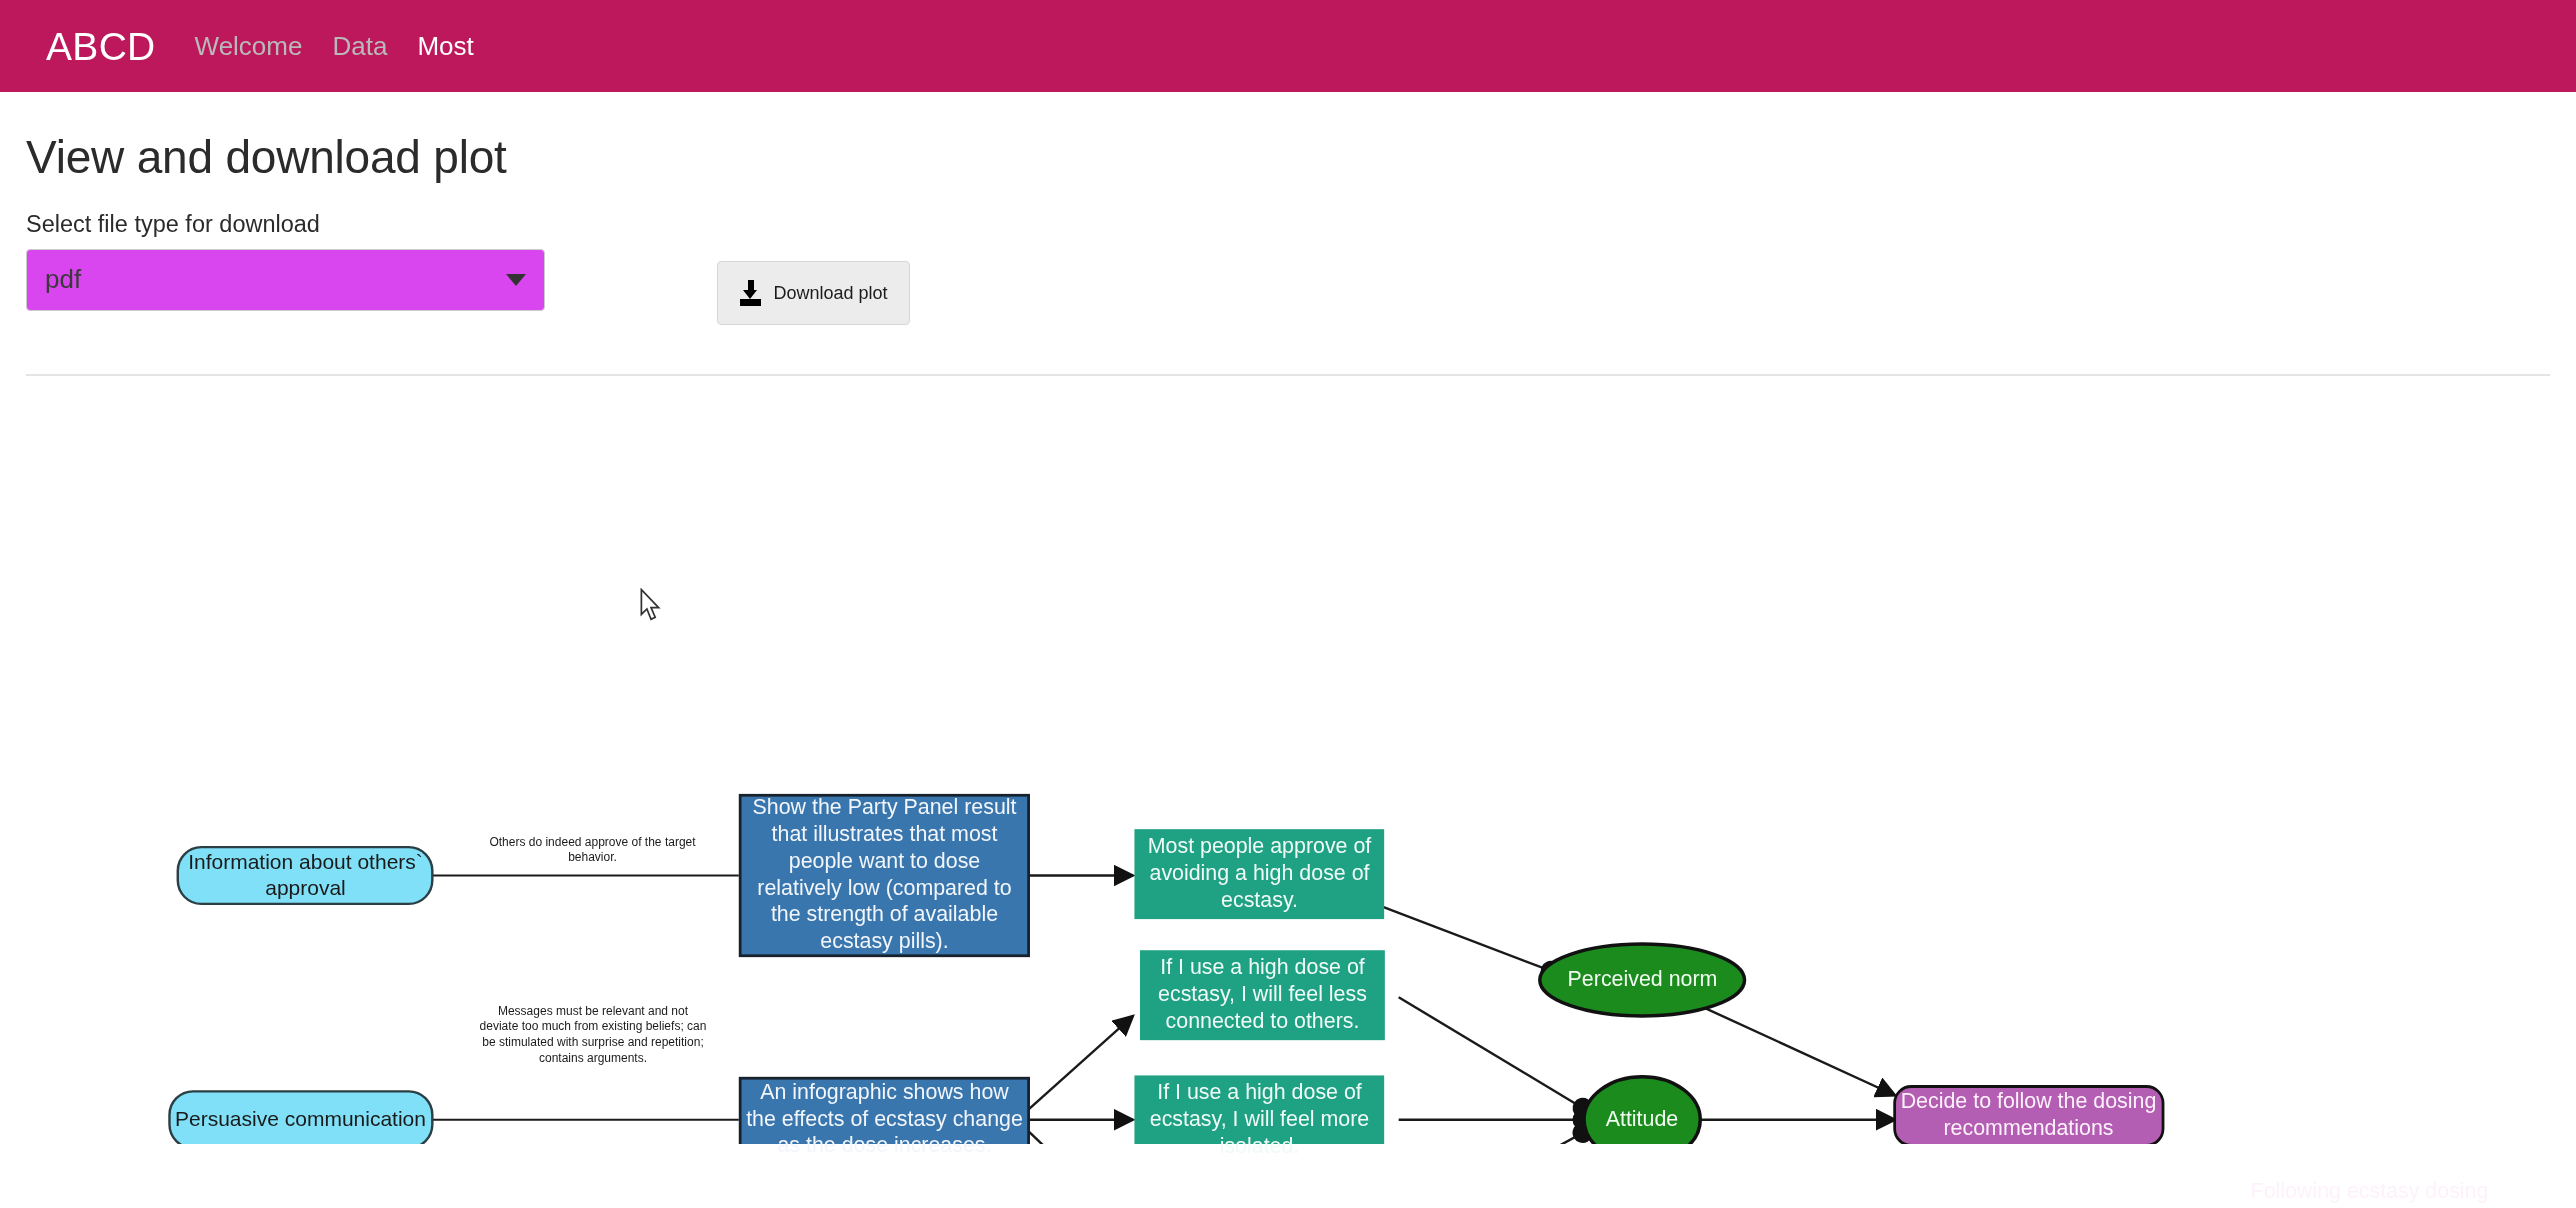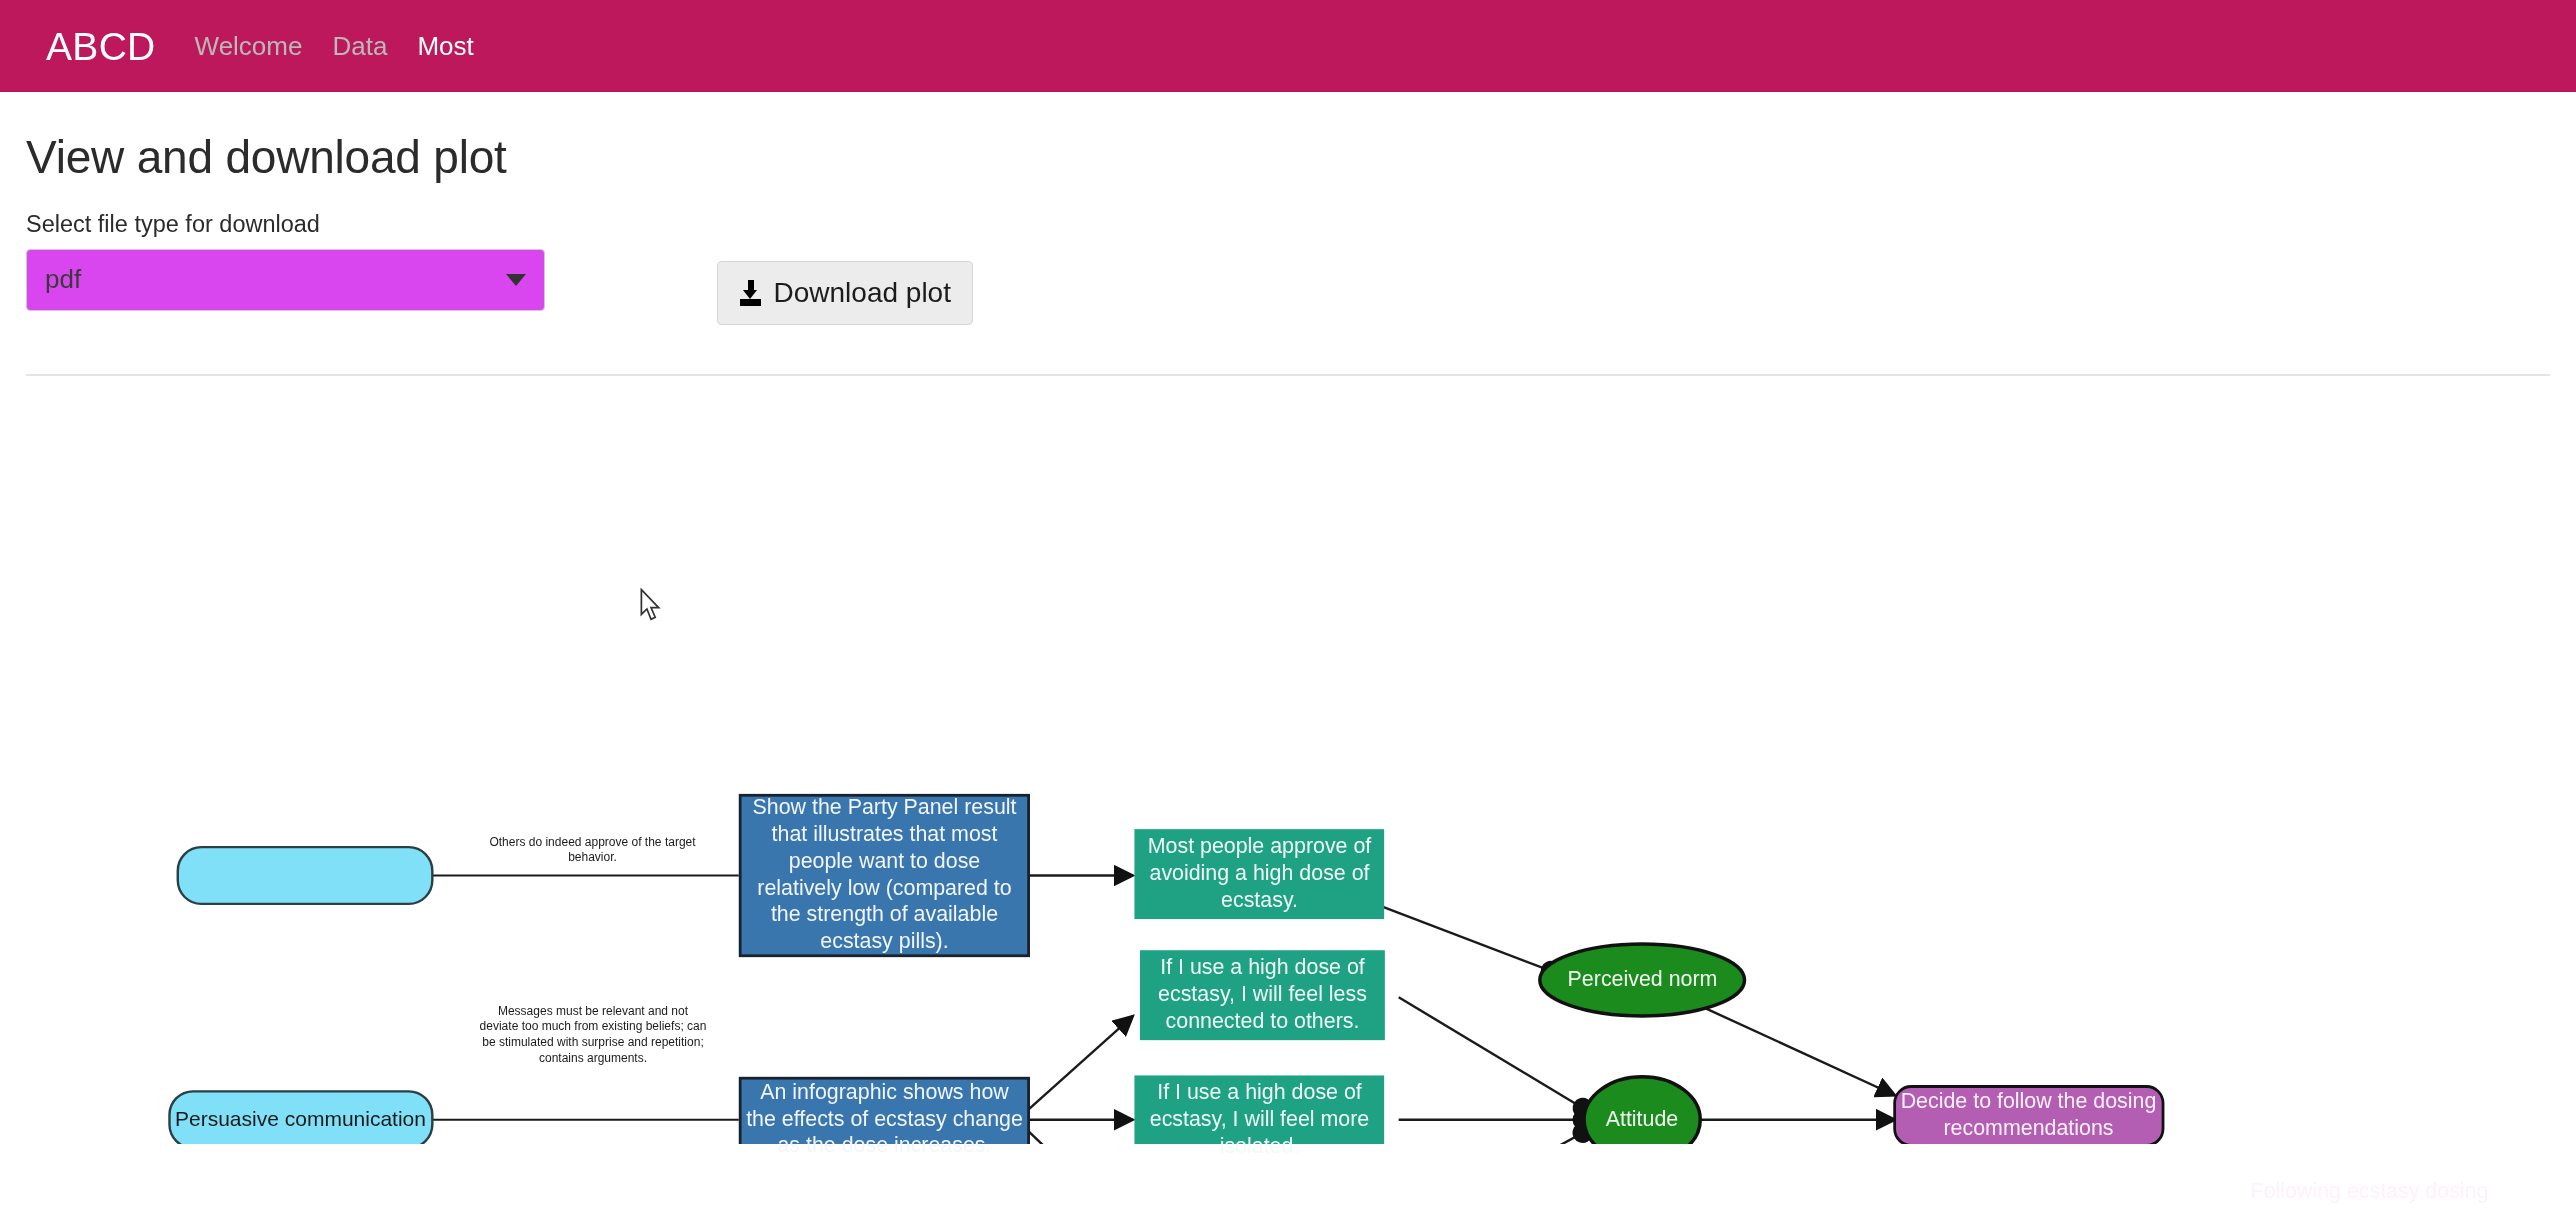--- a/index.html
+++ b/index.html
@@ -90,21 +90,21 @@
     left: 691px;
     top: 12.5px;
     height: 64px;
     background: #ececec;
     border: 0.7px solid #d6d6d6;
     border-radius: 4.2px;
     display: flex;
     align-items: center;
     gap: 11px;
     padding: 0 21px;
-    font-size: 28px;
+    font-size: 18px;
     color: #1c1c1c;
     cursor: pointer;
   }
   .dl-icon { display:inline-block; width: 23.5px; height: 26px; position: relative; }
   .dl-icon .stem { position:absolute; left: 9px; top: 0; width: 5.5px; height: 12.5px; background:#000; }
   .dl-icon .head {
     position:absolute; left: 4.2px; top: 9.7px; width:0; height:0;
     border-left: 7.6px solid transparent; border-right: 7.6px solid transparent;
     border-top: 9.7px solid #000;
   }
@@ -273,20 +273,21 @@
     <g>
       <rect x="2739" y="1027" width="388" height="85" rx="24" ry="24" fill="#b35eb3" stroke="#111" stroke-width="4"></rect>
       <rect x="2739" y="1265" width="388" height="112" rx="24" ry="24" fill="#b35eb3" stroke="#111" stroke-width="4"></rect>
     </g>
 
     <g>
       <rect x="3244" y="1151" width="362" height="95" rx="26" ry="26" fill="#8c2a5d" stroke="#111" stroke-width="4"></rect>
     </g>
   </svg>
 
+  <div class="node-label lbl-bcp" style="left:178px; top:471px; width:255px; height:57px;">Information about others` approval</div>
   <div class="node-label lbl-bcp" style="left:169px; top:715px; width:263px; height:57px;">Persuasive communication</div>
 
   <div class="node-label lbl-app" style="left:746px; top:419px; width:277px; height:160px;">Show the Party Panel result that illustrates that most people want to dose relatively low (compared to the strength of available ecstasy pills).</div>
   <div class="node-label lbl-app" style="left:746px; top:702px; width:277px; height:83px;">An infographic shows how the effects of ecstasy change as the dose increases.</div>
 
   <div class="node-label lbl-sub" style="left:1139px; top:453px; width:241px; height:90px;">Most people approve of avoiding a high dose of ecstasy.</div>
   <div class="node-label lbl-sub" style="left:1144px; top:574px; width:237px; height:90px;">If I use a high dose of ecstasy, I will feel less connected to others.</div>
   <div class="node-label lbl-sub" style="left:1139px; top:699px; width:241px; height:90px;">If I use a high dose of ecstasy, I will feel more isolated.</div>
   <div class="node-label lbl-sub" style="left:1119px; top:823px; width:277px; height:69px;">If I use a high dose of ecstasy, I will remember less</div>
 

